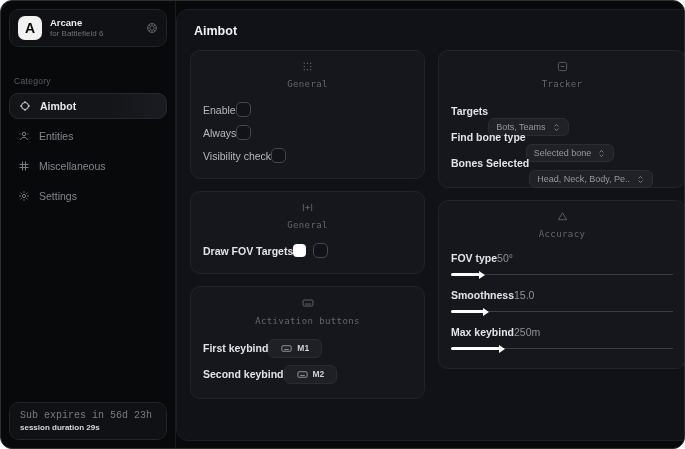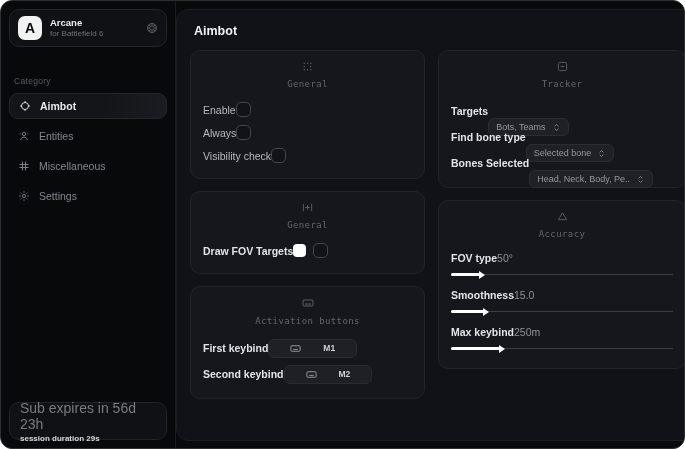--- a/index.html
+++ b/index.html
@@ -31,21 +31,21 @@
   .nav-item.active {
     background:linear-gradient(90deg,#141519 60%, #1b1c21 100%);
     border:1px solid #26272c; color:#e8e9ec; font-weight:bold;
   }
   .nav-item.active .nicon { color:#d6d7db; }
   .sub-card {
     position:absolute; left:8px; right:8px; bottom:8px; height:38px;
     border:1px solid #232428; background:#101114; border-radius:10px;
     padding:5px 10px; display:flex; flex-direction:column; justify-content:center; gap:2px;
   }
-  .sub-line1 { font-family:Liberation Sans, sans-serif; font-size:14px; color:#797b82; }
+  .sub-line1 { font-family:Liberation Mono, monospace; font-size:10px; color:#797b82; }
   .sub-line2 { font-size:8px; font-weight:bold; color:#d8d9dd; }
   
   .main-wrap { flex:1; padding:8px 7px 7px 0; }
   .main {
     width:100%; height:100%; background:#111217; border:1px solid #1d1e23;
     border-radius:12px; padding:12px 10px 10px 10px; overflow:hidden;
   }
   .page-title { color:#f0f1f3; font-size:12.5px; font-weight:bold; margin:2px 0 12px 7px; }
   .cols { display:flex; gap:13px; padding:0 0 0 3px; }
   .col { display:flex; flex-direction:column; gap:12px; }
@@ -61,22 +61,22 @@
   .panel-head .picon { display:flex; color:#5d5f66; }
   .row { display:flex; align-items:center; justify-content:flex-start; height:23px; }
   .row-label { font-size:10.5px; color:#b7b9bf; }
   .row-label.strong { color:#e3e4e8; font-weight:bold; }
   .checkbox {
     width:15px; height:15px; border:1px solid #45474e; border-radius:5px; background:#121318; cursor:pointer;
   }
   .row-right { display:flex; align-items:center; gap:7px; }
   .swatch { width:13px; height:13px; border-radius:4px; cursor:pointer; }
   .chip {
-    display:inline-flex; align-items:center; gap:22px; background:#1f2026; border:1px solid #2a2b31;
-    border-radius:6px; padding:3px 21px; color:#cfd1d6; font-size:8.5px; font-weight:bold; cursor:pointer;
+    display:inline-flex; align-items:center; gap:5px; background:#1f2026; border:1px solid #2a2b31;
+    border-radius:6px; padding:3px 12px; color:#cfd1d6; font-size:8.5px; font-weight:bold; cursor:pointer;
   }
   .chip .kicon { display:flex; color:#9a9ca3; }
   .select {
     display:inline-flex; align-items:center; gap:6px; background:#202127; border:1px solid #2c2d33;
     border-radius:6px; padding:3px 7px; color:#96989f; font-size:9px; cursor:pointer;
     max-width:150px; white-space:nowrap;margin-top:32px;
   }
   .select .sel-text { overflow:hidden; text-overflow:ellipsis; }
   .select .uicon { display:flex; color:#83858c; flex:0 0 auto; }
   

